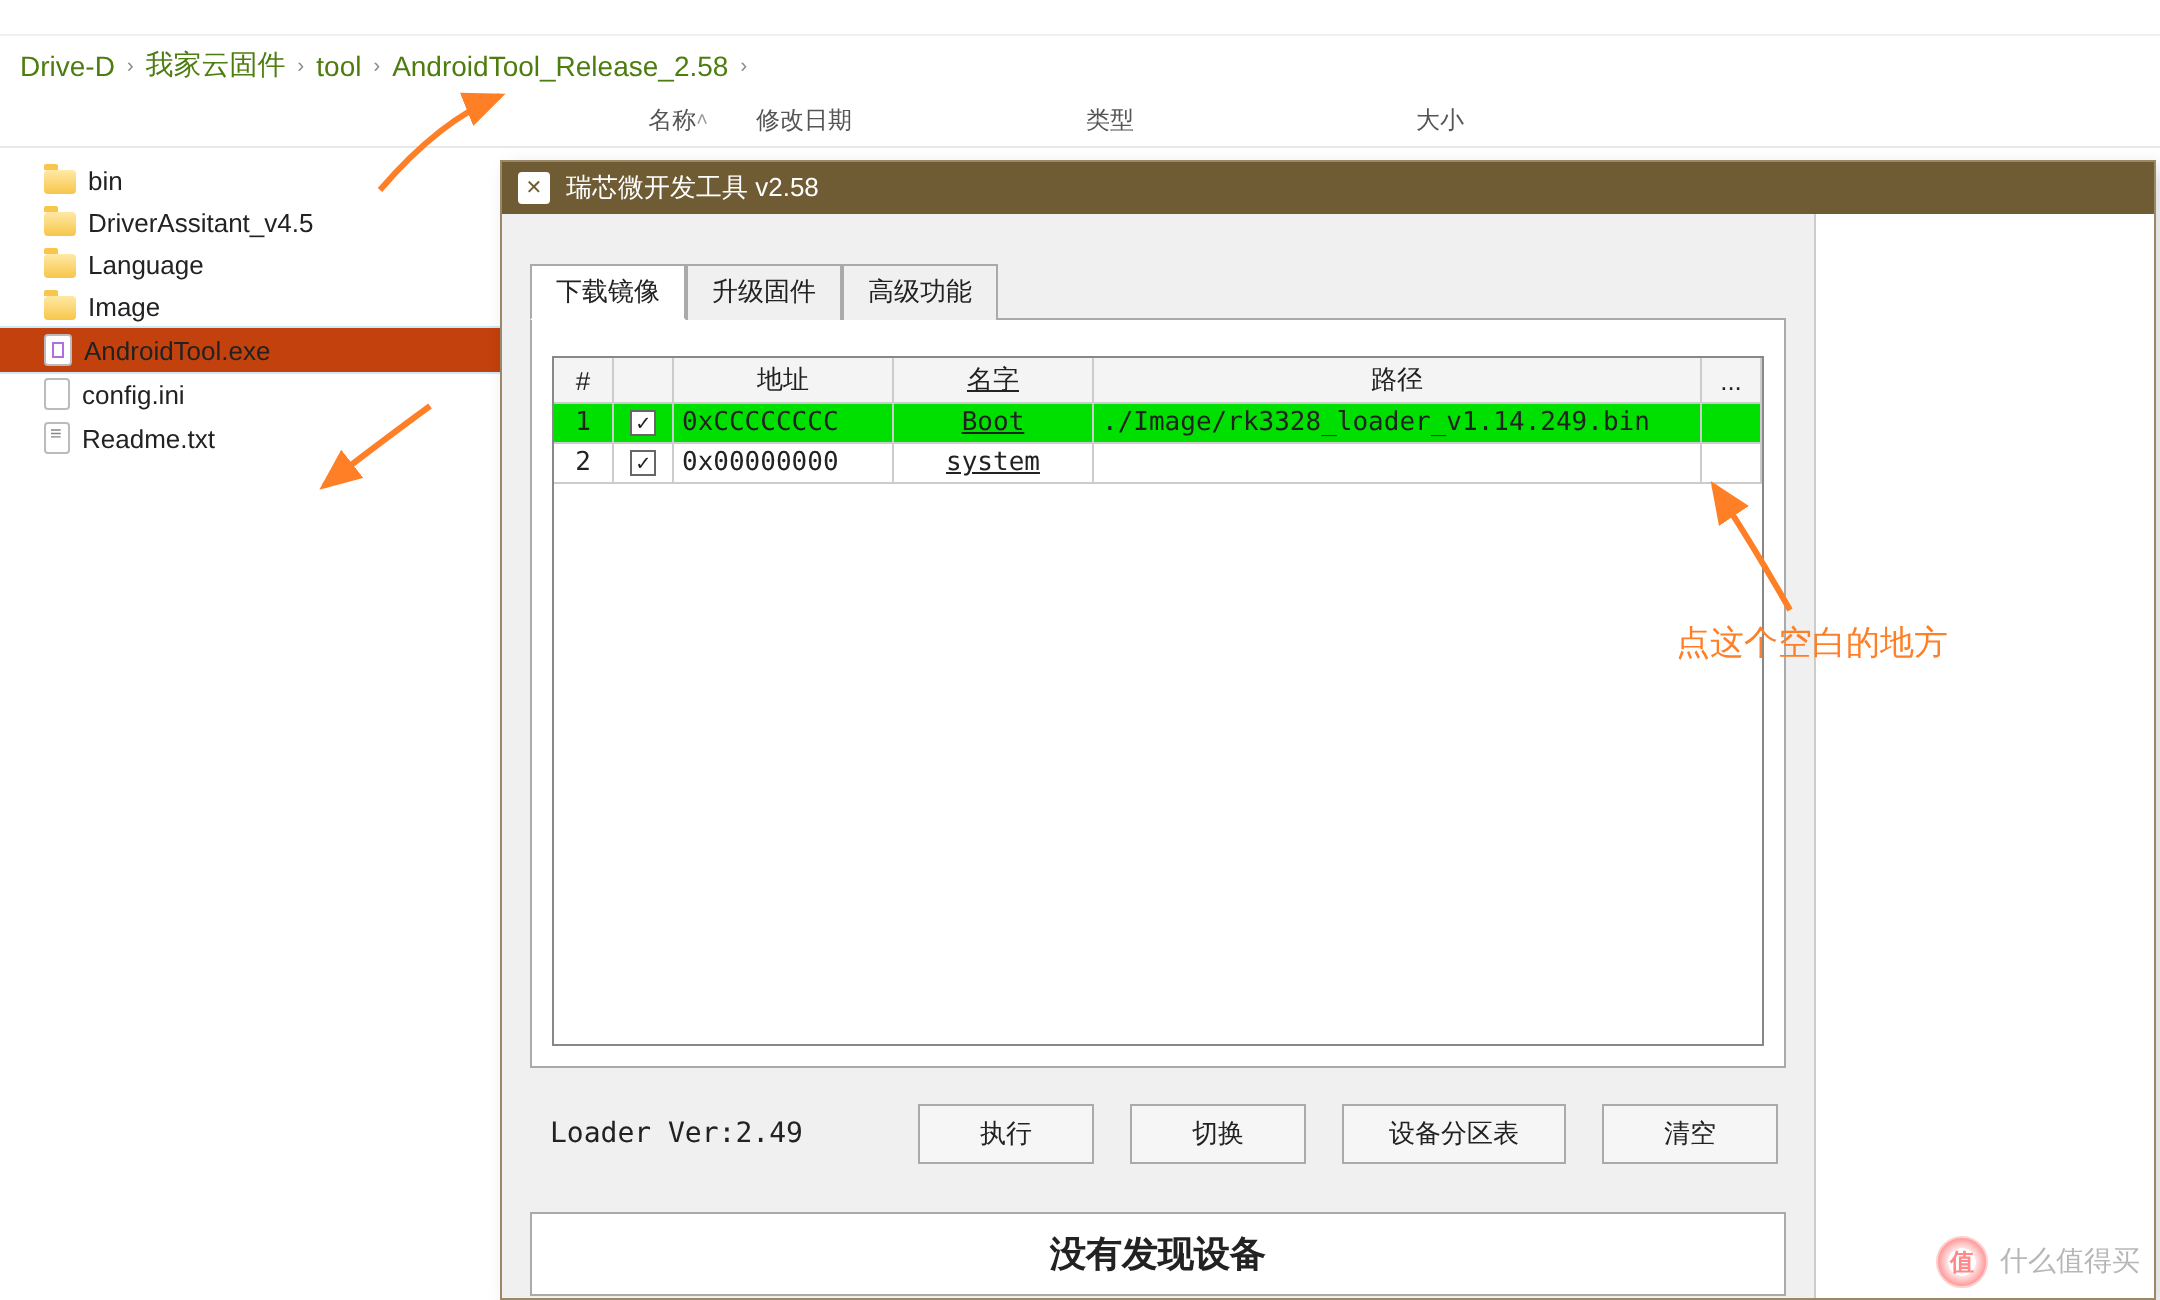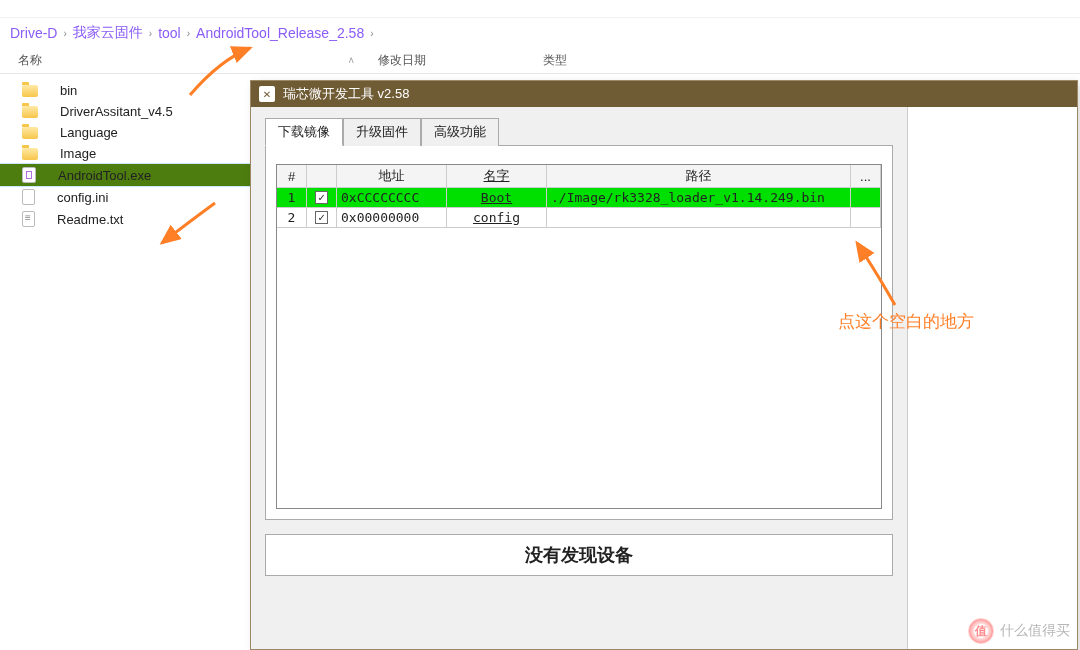--- a/index.html
+++ b/index.html
@@ -24,48 +24,48 @@
     font-size: 12px;
     border-bottom: 1px solid #f0f0f0;
   }
   .breadcrumb {
     display: flex;
     align-items: center;
     padding: 6px 10px;
     font-size: 14px;
     gap: 6px;
   }
-  .breadcrumb .crumb { color: #8b5cf6; }
+  .breadcrumb .crumb { color: #4d7c0f; }
   .breadcrumb .sep { color: #888; font-size: 10px; }
   .columns-row {
     display: flex;
     padding: 0 10px;
     border-bottom: 1px solid #e8e8e8;
     font-size: 12px;
     color: #555;
   }
-  .columns-row .col-name { width: 360px; padding: 4px 8px; display:flex; justify-content:space-between; align-items:center;}
+  .columns-row .col-name { width: 360px; padding: 4px 8px; display:flex; justify-content:flex-end; align-items:center;}
   .columns-row .col-other { width: 165px; padding: 4px 8px; }
   .sort-arrow { color:#999; font-size:10px; margin-right:8px;}
   .explorer-body {
     display: flex;
   }
   .file-list {
     width: 250px;
     padding: 6px 0;
   }
   .file-item {
     display: flex;
     align-items: center;
-    gap: 22px;
+    gap: 6px;
     padding: 3px 4px 3px 22px;
     cursor: default;
   }
   .file-item.selected {
-    background: #4d7c0f;
+    background: #c2410c;
     outline: 1px solid #cce8ff;
   }
   .icon {
     display: inline-flex;
     width: 16px;
     height: 16px;
     align-items: center;
     justify-content: center;
   }
   .icon.folder{
@@ -137,21 +137,21 @@
     align-items:center; justify-content:center;
     font-size:10px; color:#6f5b34;
     border-radius:2px;
   }
   .tool-body {
     display:flex;
     height: calc(100% - 26px);
   }
   .tool-left {
     flex:1;
-    padding: 10px 14px;
+    padding: 24px 14px;
     display:flex;
     flex-direction:column;
   }
   .tool-right {
     width: 170px;
     background:#fff;
     border-left:1px solid #ccc;
   }
   .tabs {
     display:flex;
@@ -297,20 +297,21 @@
   <span class="sep">›</span>
 </div>
 
 <div class="columns-row">
   <div class="col-name">
     <span>名称</span>
     <span class="sort-arrow">˄</span>
   </div>
   <div class="col-other">修改日期</div>
   <div class="col-other">类型</div>
+  <div class="col-other">大小</div>
 </div>
 
 <div class="explorer-body">
   <div class="file-list">
     <div class="file-item">
         <span class="icon folder"></span>
         <span>bin</span>
       </div>
     <div class="file-item">
         <span class="icon folder"></span>
@@ -370,28 +371,35 @@
             <div class="grid-cell c-name">Boot</div>
             <div class="grid-cell c-path">./Image/rk3328_loader_v1.14.249.bin</div>
             <div class="grid-cell c-ext"></div>
           </div>
           <div class="grid-row">
             <div class="grid-cell c-num">2</div>
             <div class="grid-cell c-chk">
                 <span class="chk">✓</span>
               </div>
             <div class="grid-cell c-addr">0x00000000</div>
-            <div class="grid-cell c-name">config</div>
+            <div class="grid-cell c-name">system</div>
             <div class="grid-cell c-path"></div>
             <div class="grid-cell c-ext"></div>
           </div>
           <div class="grid-body"></div>
         </div>
       </div>
 
+      <div class="bottom-controls">
+        <span class="loader-ver">Loader Ver:2.49</span>
+        <div class="btn">执行</div>
+        <div class="btn">切换</div>
+        <div class="btn wide">设备分区表</div>
+        <div class="btn">清空</div>
+      </div>
 
       <div class="status-bar">没有发现设备</div>
     </div>
     <div class="tool-right"></div>
   </div>
 </div>
 
 <svg class="arrow" style="left:180px; top:40px;" width="90" height="60">
   <defs>
       <marker id="ah1" markerWidth="8" markerHeight="8" refX="6" refY="3" orient="auto">

